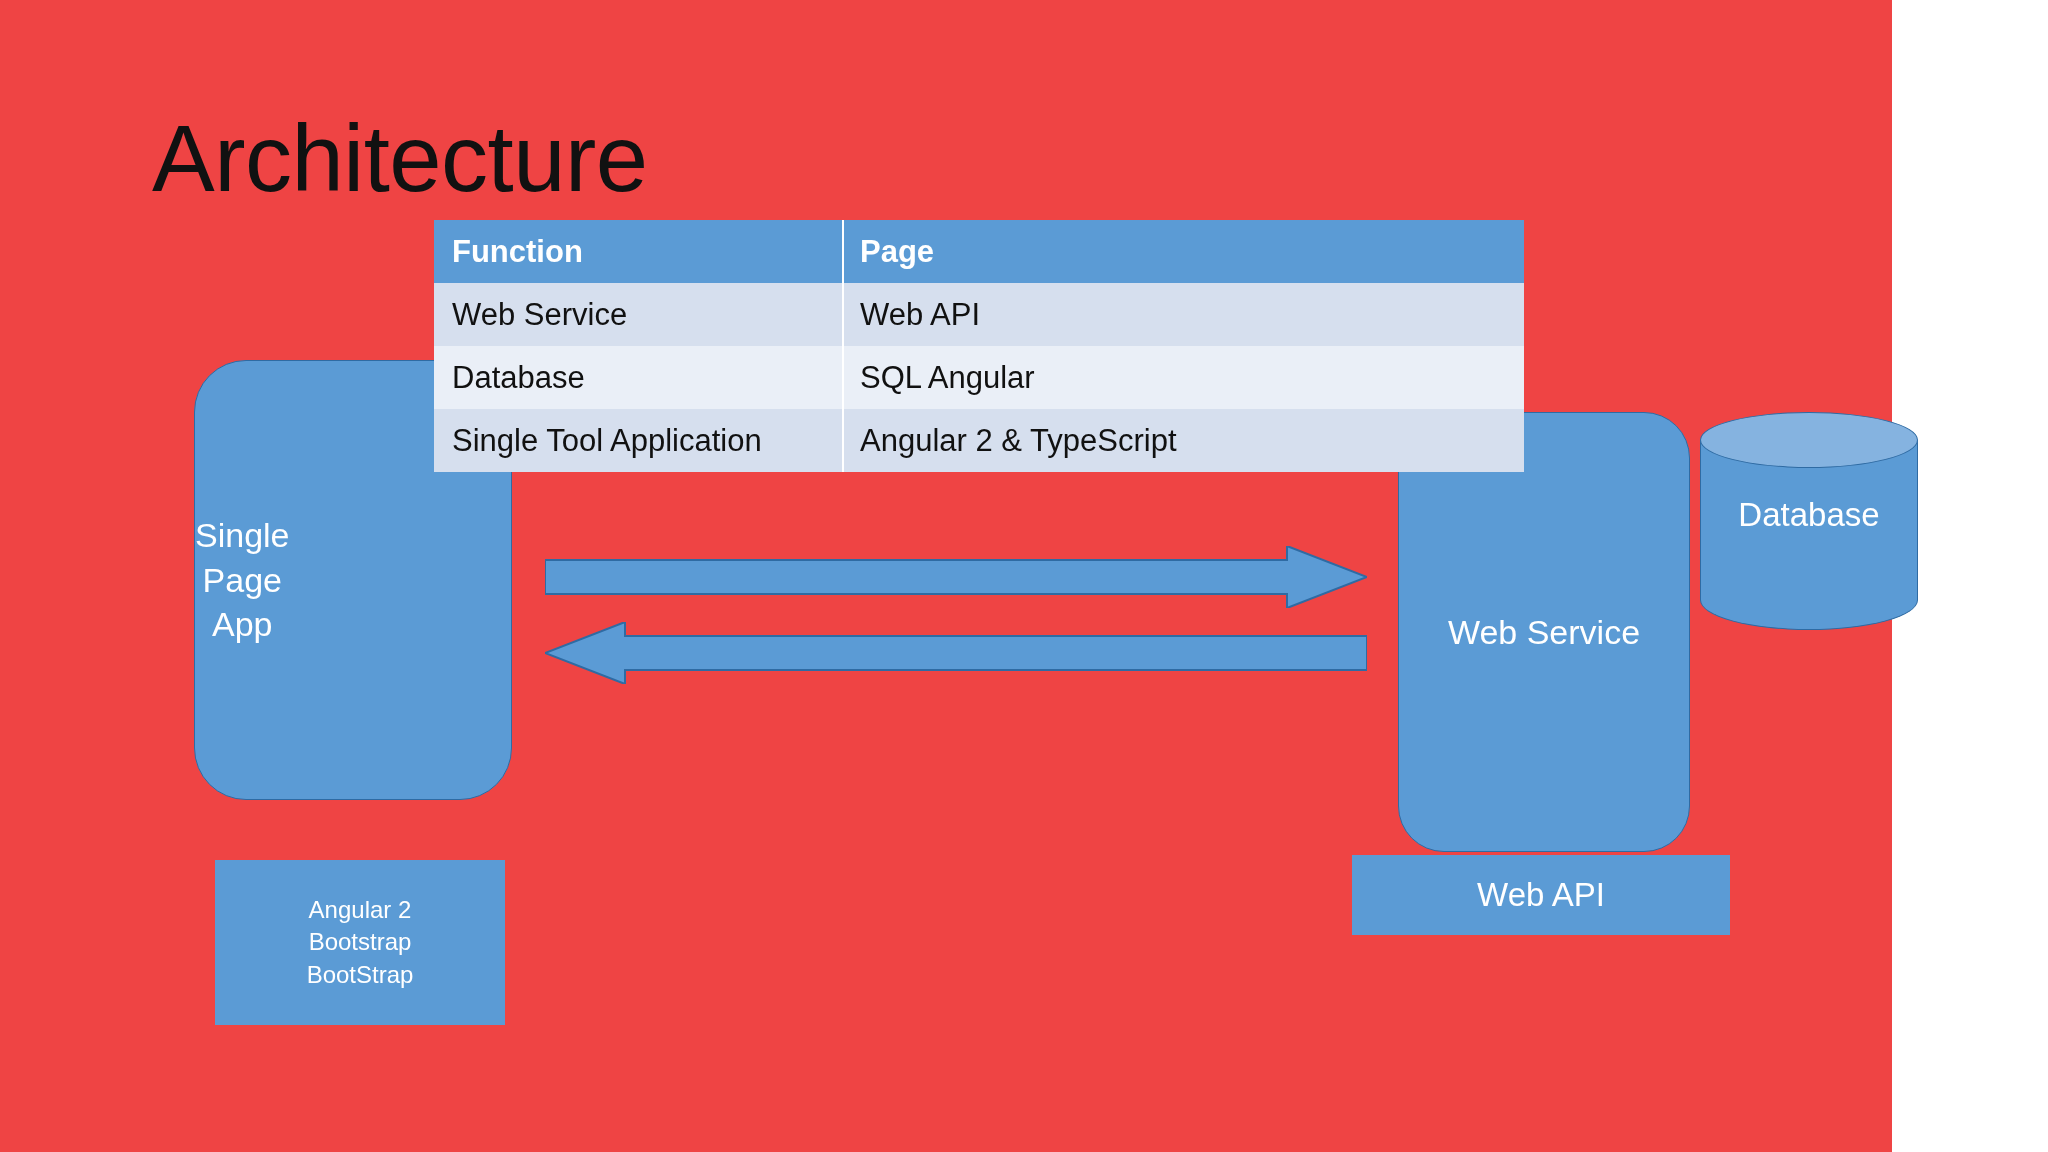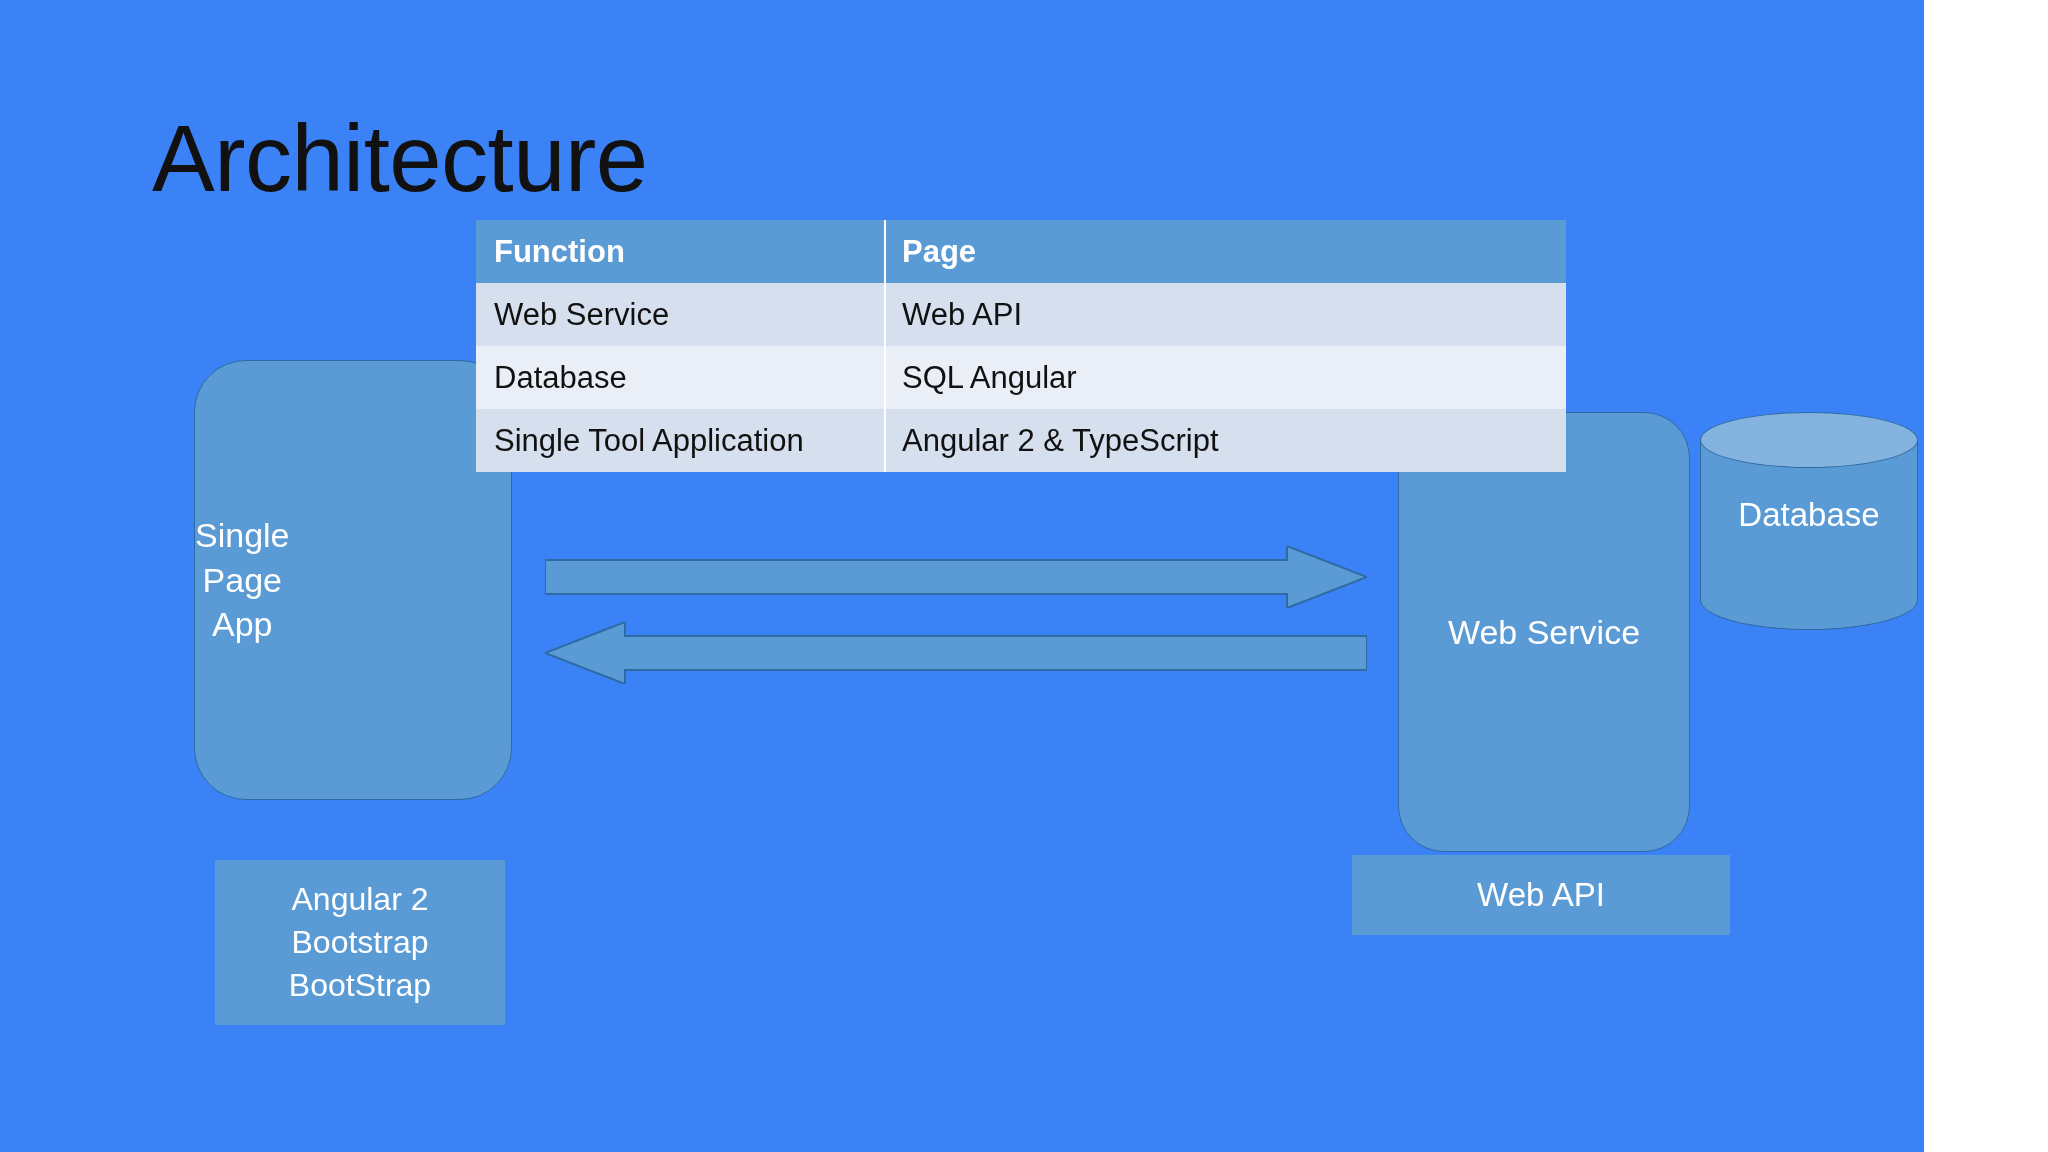--- a/index.html
+++ b/index.html
@@ -3,21 +3,21 @@
 <meta charset="utf-8">
 <style>
   html,body{margin:0;padding:0;}
   body{
     width:2048px;height:1152px;
     background:#ffffff;
     font-family:"Liberation Sans", sans-serif;
     overflow:hidden;
     position:relative;
   }
-  #slide{position:absolute;left:0;top:0;width:1892px;height:1152px;background:#3b82f6;padding-left:32px;}
+  #slide{position:absolute;left:0;top:0;width:1892px;height:1152px;background:#ef4444;}
 
   
   #title{
     position:absolute;left:152px;top:112px;
     font-size:94px;line-height:1.0;
     font-weight:300;
     color:#111111;
     letter-spacing:-0.5px;
     white-space:nowrap;
   }
@@ -66,37 +66,37 @@
     position:absolute;left:0;top:84px;width:218px;text-align:center;
     color:#ffffff;font-size:33px;font-weight:400;
   }
 
   
   .spa-tech{
     left:215px;top:860px;width:290px;height:165px;
     background:#5b9bd5;
     display:flex;align-items:center;justify-content:center;
   }
-  .spa-tech .lbl{color:#ffffff;font-size:32px;line-height:1.34;text-align:center;}
+  .spa-tech .lbl{color:#ffffff;font-size:24px;line-height:1.34;text-align:center;}
 
   .webapi-box{
     left:1352px;top:855px;width:378px;height:80px;
     background:#5b9bd5;
     display:flex;align-items:center;justify-content:center;
   }
   .webapi-box .lbl{color:#ffffff;font-size:33px;text-align:center;}
 
   
   .arrow-right{left:545px;top:546px;width:822px;height:62px;}
   .arrow-left{left:545px;top:622px;width:822px;height:62px;}
   .arrow-right svg,.arrow-left svg{display:block;width:100%;height:100%;}
 
   
   #tbl{
-    position:absolute;left:476px;top:220px;width:1090px;
+    position:absolute;left:434px;top:220px;width:1090px;
     border-collapse:collapse;
     table-layout:fixed;
     border-radius:28px;
   }
   #tbl th,#tbl td{
     padding:0 18px;
     height:63px;
     text-align:left;
     vertical-align:middle;
     font-size:31px;

